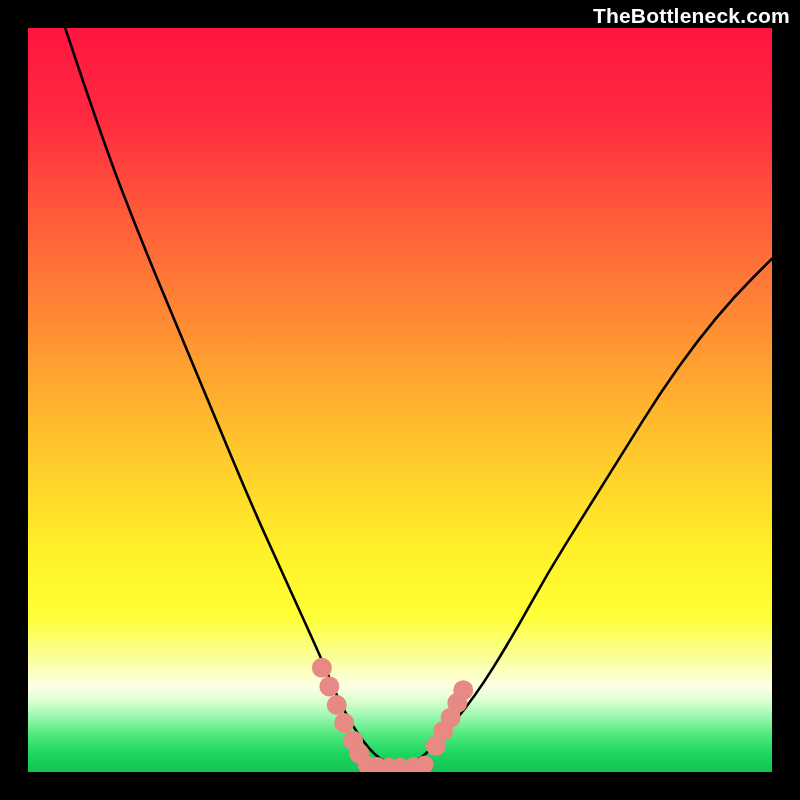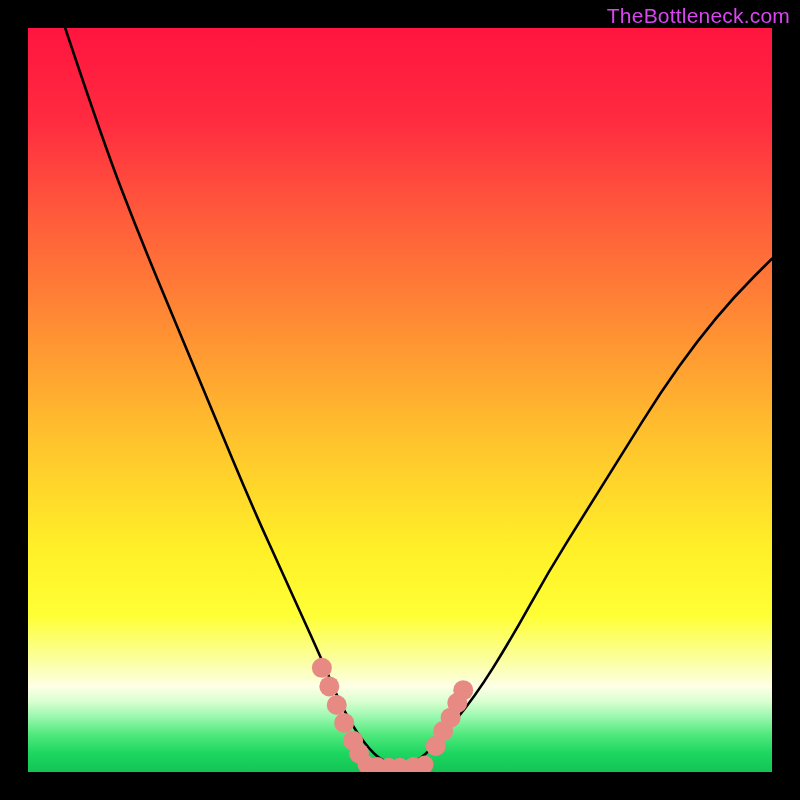--- a/index.html
+++ b/index.html
@@ -29,23 +29,23 @@
     left: 0; top: 0; width: 100%; height: 100%;
   }
   .curve {
     position: absolute;
     left: 0; top: 0;
   }
   .watermark {
     position: absolute;
     top: 4px;
     right: 10px;
-    color: #d946ef;
+    color: #ffffff;
     font-size: 21px;
-    font-weight: 400;
+    font-weight: 700;
     letter-spacing: 0.2px;
   }
 </style>
 </head>
 <body>
 
 <div class="frame">
   <div class="plot">
     <svg class="gradient" width="744" height="744">
       <defs>

